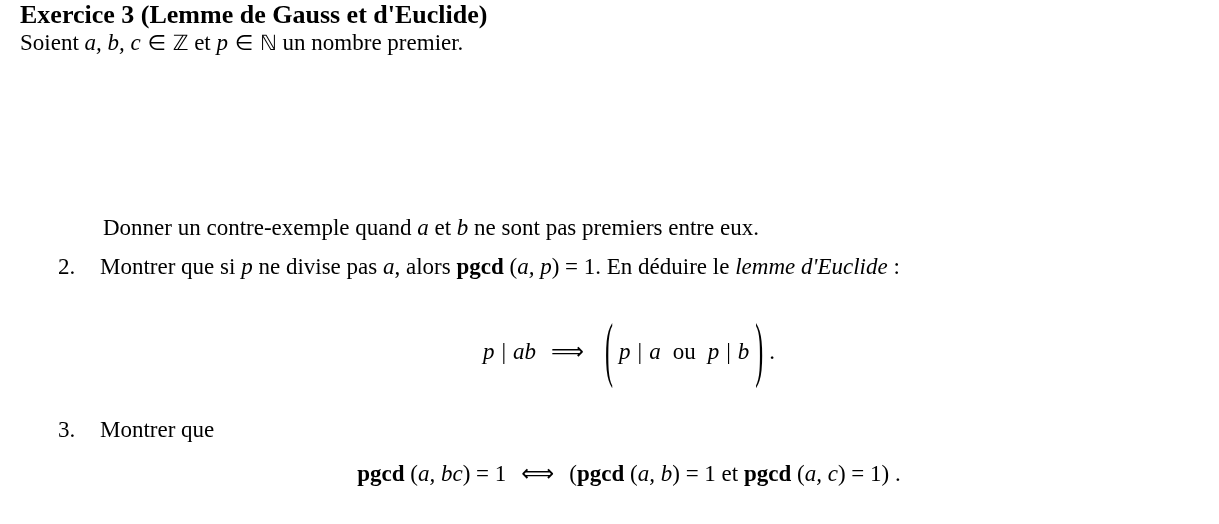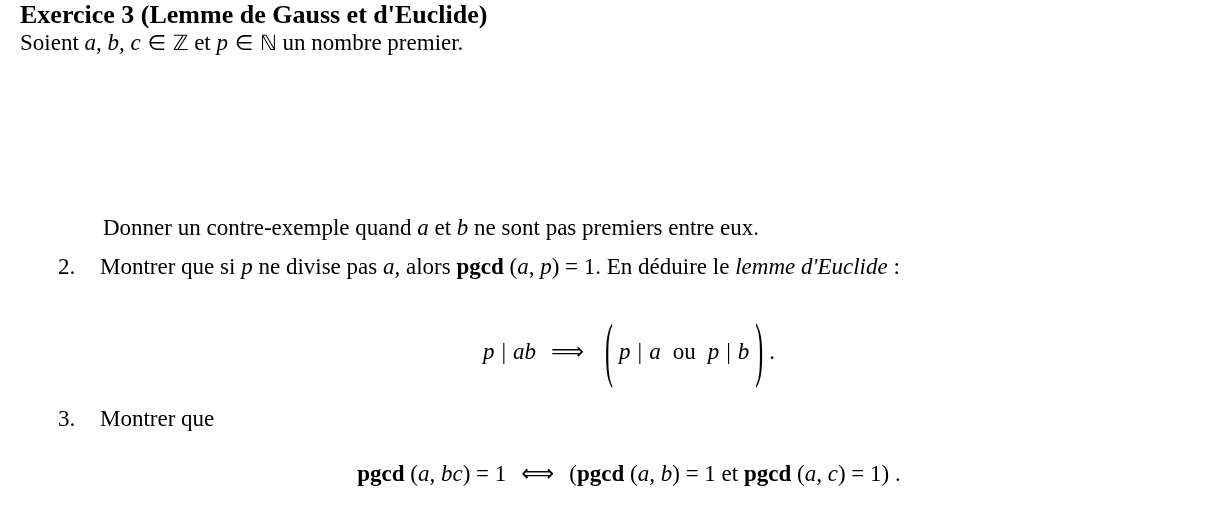--- a/index.html
+++ b/index.html
@@ -17,21 +17,21 @@
     text-align: center; font-size: 23px; white-space: nowrap;
   }
   #eq-gauss   { top: 118px; height: 82px; line-height: 82px; }
   #eq-euclide { top: 308px; height: 86px; line-height: 86px; }
   #eq-pgcd    { top: 452px; height: 42px; line-height: 42px; }
   #title-line { left: 20px;  top: 2px;   }
   #intro-line { left: 20px;  top: 31px;  }
   #item1-line { left: 58px;  top: 75px;  }
   #cont1-line { left: 103px; top: 216px; }
   #item2-line { left: 58px;  top: 255px; }
-  #item3-line { left: 58px;  top: 407px; }
+  #item3-line { left: 58px;  top: 418px; }
   .it  { font-style: italic; }
   .bf  { font-weight: bold; }
   .sym { font-family: "DejaVu Sans", sans-serif; font-size: 0.92em; }
   .num { display: inline-block; width: 42px; }
   .bar { padding: 0 7px; }
   .rel { font-family: "DejaVu Sans", sans-serif; padding: 0 15px; }
   .wsp { padding: 0 12px; }
   .bigp {
     display: inline-block;
     font-size: 24px; line-height: 24px;

